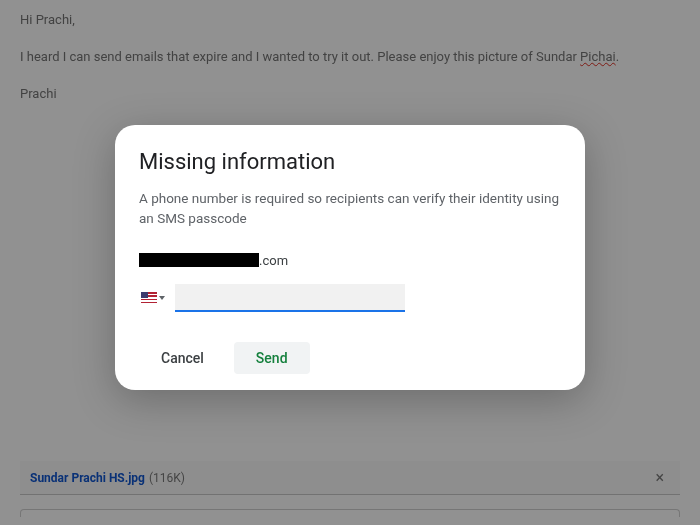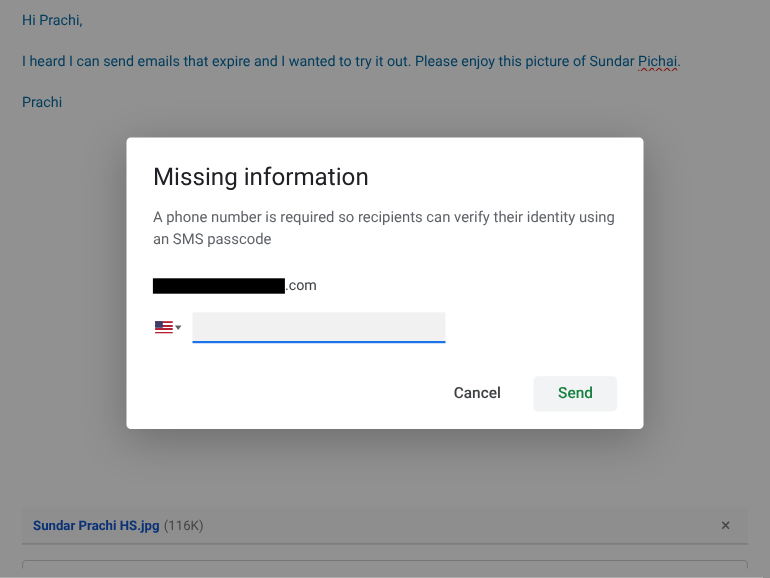--- a/index.html
+++ b/index.html
@@ -12,21 +12,21 @@
       width: 700px;
       height: 525px;
       overflow: hidden;
       position: relative;
       background: #fafafa;
     }
     .email-background {
       padding: 10px 20px;
       font-size: 13px;
       line-height: 1.6;
-      color: #0369a1;
+      color: #737373;
     }
     .email-background p {
       margin-bottom: 16px;
     }
     .attachment-bar {
       position: absolute;
       bottom: 30px;
       left: 20px;
       right: 20px;
       height: 34px;
@@ -72,21 +72,21 @@
       display: flex;
       align-items: center;
       justify-content: center;
     }
     .dialog {
       position: absolute;
       top: 125px;
       left: 115px;
       width: 470px;
       background: #fff;
-      border-radius: 4px;
+      border-radius: 20px;
       box-shadow: 0 10px 40px rgba(0,0,0,0.25);
       padding: 24px 24px 16px 24px;
     }
     .dialog-title {
       font-family: 'Google Sans', Roboto, Arial, sans-serif;
       font-size: 22px;
       font-weight: 400;
       color: #202124;
       margin-bottom: 14px;
     }
@@ -168,21 +168,20 @@
       height: 28px;
       border: none;
       border-bottom: 2px solid #1a73e8;
       background: #f1f1f1;
       padding: 4px 8px;
       font-size: 14px;
       outline: none;
     }
     .button-row {
       display: flex;
-      justify-content: flex-end;
       gap: 8px;
       align-items: center;
     }
     .btn {
       font-family: 'Google Sans', Roboto, Arial, sans-serif;
       font-size: 14px;
       font-weight: 500;
       padding: 8px 22px;
       border: none;
       border-radius: 4px;

